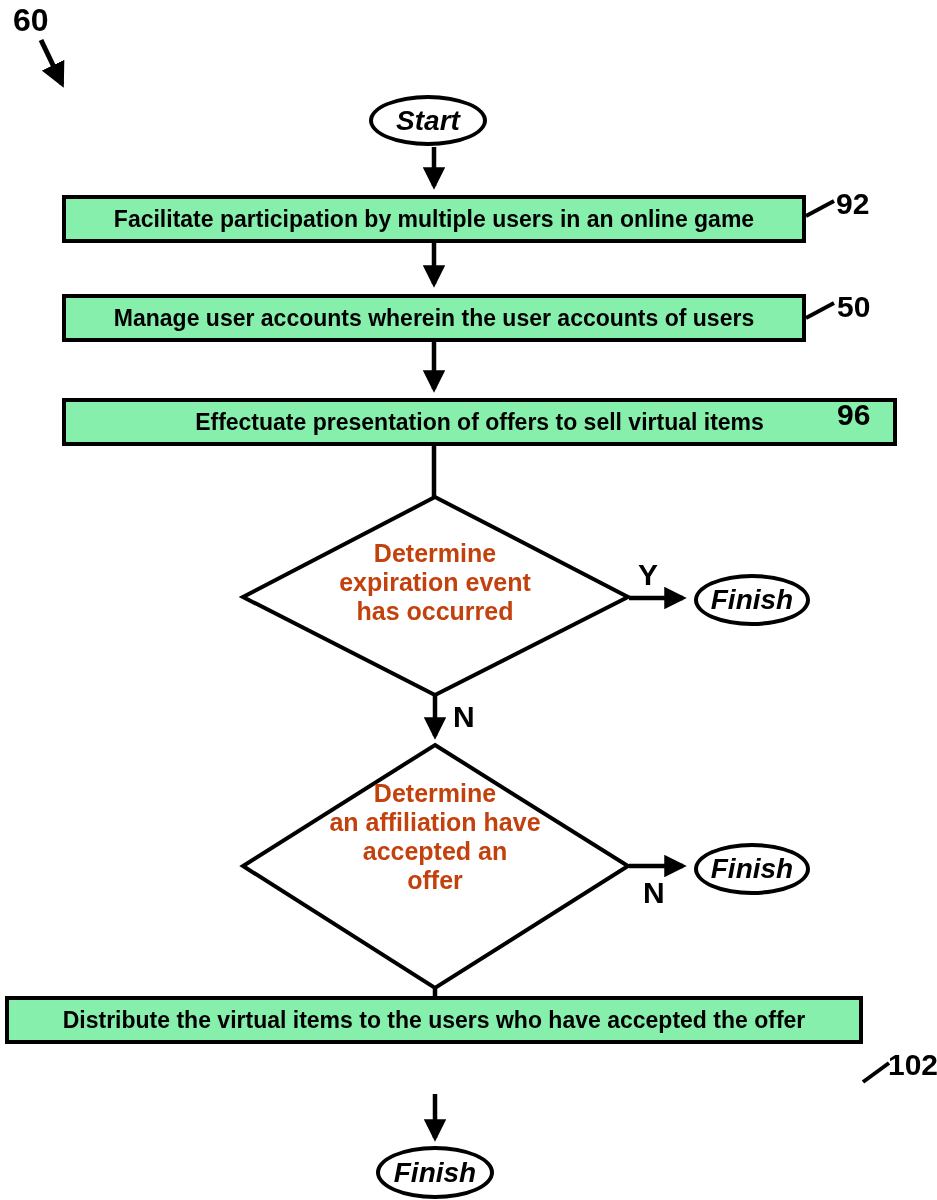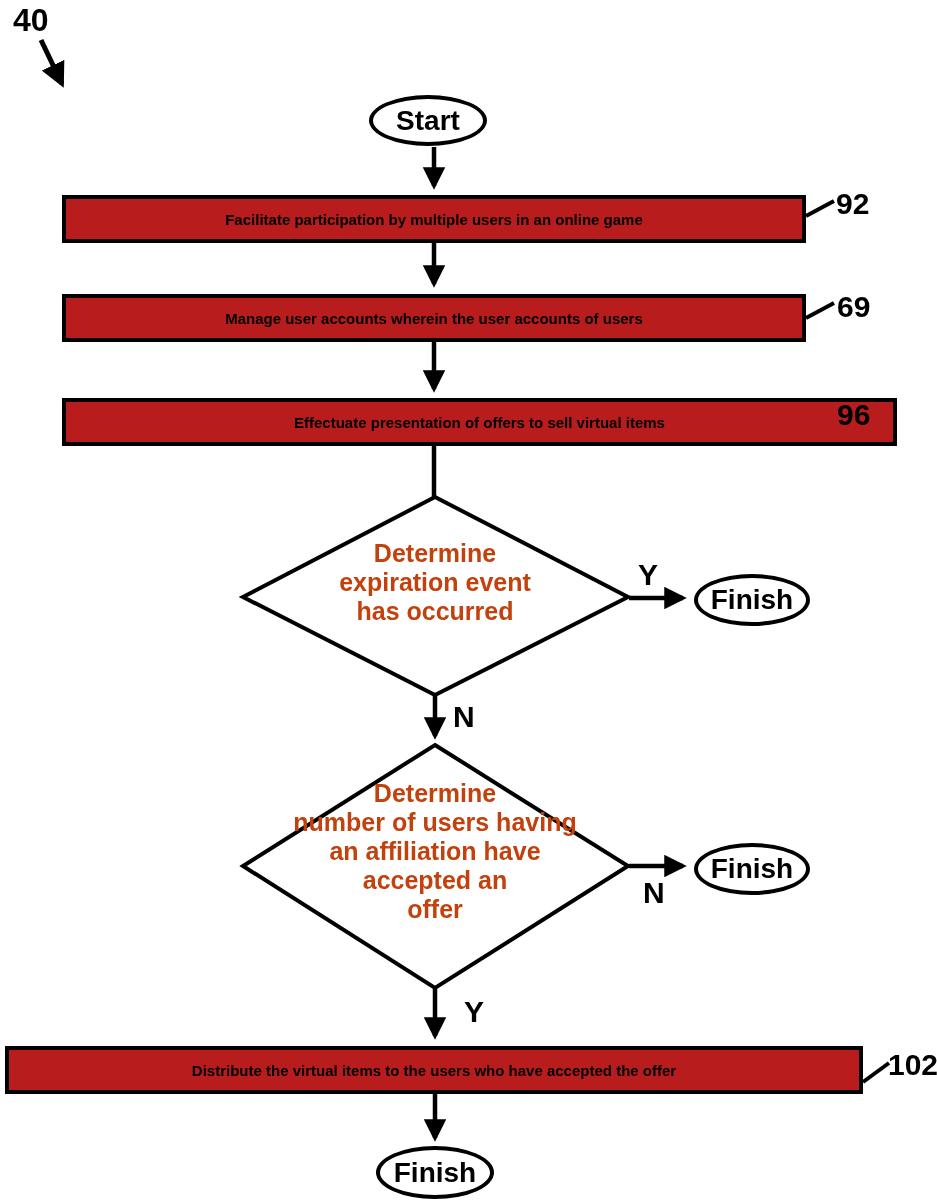--- a/index.html
+++ b/index.html
@@ -22,42 +22,43 @@
     height: 1200px;
   }
   .node-text {
     position: absolute;
     color: #000;
     font-weight: bold;
   }
   .process-box {
     position: absolute;
     border: 4px solid #000;
-    background: #b91c1c;
+    background: #86efac;
     display: flex;
     align-items: center;
     justify-content: center;
     font-weight: bold;
-    font-size: 15px;
+    font-size: 23px;
     color: #000;
     white-space: nowrap;
     box-sizing: border-box;
   }
   .terminal-oval {
     position: absolute;
     border: 4px solid #000;
     background: #fff;
     border-radius: 50% / 50%;
     display: flex;
     align-items: center;
     justify-content: center;
     font-weight: bold;
     font-size: 28px;
     color: #000;
     box-sizing: border-box;
+    font-style: italic;
   }
   .decision-text {
     position: absolute;
     text-align: center;
     font-weight: bold;
     font-size: 25px;
     line-height: 29px;
     color: #c2410c;
   }
   .decision-text span { display: block; }
@@ -101,35 +102,35 @@
 
     <polygon points="435,497 628,597 435,695 243,597" fill="#fff" stroke="#000" stroke-width="4"></polygon>
     <polygon points="435,745 628,866 435,988 243,866" fill="#fff" stroke="#000" stroke-width="4"></polygon>
 
     <line x1="806" y1="216" x2="834" y2="201" stroke="#000" stroke-width="4"></line>
     <line x1="806" y1="318" x2="834" y2="303" stroke="#000" stroke-width="4"></line>
     <line x1="806" y1="428" x2="834" y2="411" stroke="#000" stroke-width="4"></line>
     <line x1="863" y1="1082" x2="889" y2="1063" stroke="#000" stroke-width="4"></line>
   </svg>
 
-  <div class="node-text" style="left:13px; top:2px; font-size:32px;">40</div>
+  <div class="node-text" style="left:13px; top:2px; font-size:32px;">60</div>
 
   <div class="terminal-oval" style="left:369px; top:95px; width:118px; height:51px;">
     <span>Start</span>
   </div>
 
   <div class="process-box" style="left:62px; top:195px; width:744px; height:48px;">
     <span>Facilitate participation by multiple users in an online game</span>
   </div>
   <div class="ref-num" style="left:836px; top:187px;">92</div>
 
   <div class="process-box" style="left:62px; top:294px; width:744px; height:48px;">
     <span>Manage user accounts wherein the user accounts of users</span>
   </div>
-  <div class="ref-num" style="left:837px; top:290px;">69</div>
+  <div class="ref-num" style="left:837px; top:290px;">50</div>
 
   <div class="process-box" style="left:62px; top:398px; width:835px; height:48px;">
     <span>Effectuate presentation of offers to sell virtual items</span>
   </div>
   <div class="ref-num" style="left:837px; top:398px;">96</div>
 
   <div class="decision-text" style="left:285px; top:539px; width:300px;">
     <span>Determine</span>
     <span>expiration event</span>
     <span>has occurred</span>
@@ -138,35 +139,34 @@
   <div class="branch-label" style="left:638px; top:558px;">Y</div>
 
   <div class="terminal-oval" style="left:694px; top:574px; width:116px; height:52px;">
     <span>Finish</span>
   </div>
 
   <div class="branch-label" style="left:453px; top:700px;">N</div>
 
   <div class="decision-text" style="left:265px; top:779px; width:340px;">
     <span>Determine</span>
-    <span>number of users having</span>
     <span>an affiliation have</span>
     <span>accepted an</span>
     <span>offer</span>
   </div>
 
   <div class="branch-label" style="left:643px; top:876px;">N</div>
 
   <div class="terminal-oval" style="left:694px; top:843px; width:116px; height:52px;">
     <span>Finish</span>
   </div>
 
   <div class="branch-label" style="left:464px; top:995px;">Y</div>
 
-  <div class="process-box" style="left:5px; top:1046px; width:858px; height:48px;">
+  <div class="process-box" style="left:5px; top:996px; width:858px; height:48px;">
     <span>Distribute the virtual items to the users who have accepted the offer</span>
   </div>
   <div class="ref-num" style="left:888px; top:1048px;">102</div>
 
   <div class="terminal-oval" style="left:376px; top:1146px; width:118px; height:53px;">
     <span>Finish</span>
   </div>
 
 </div>
 

